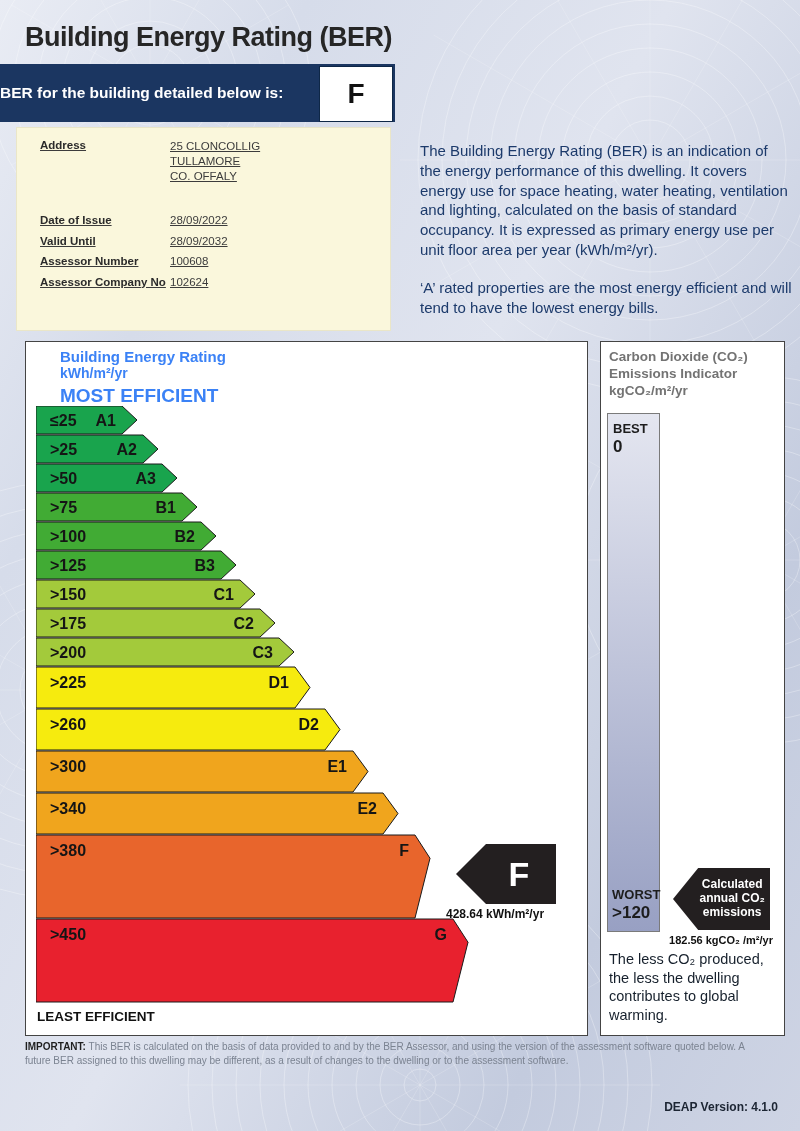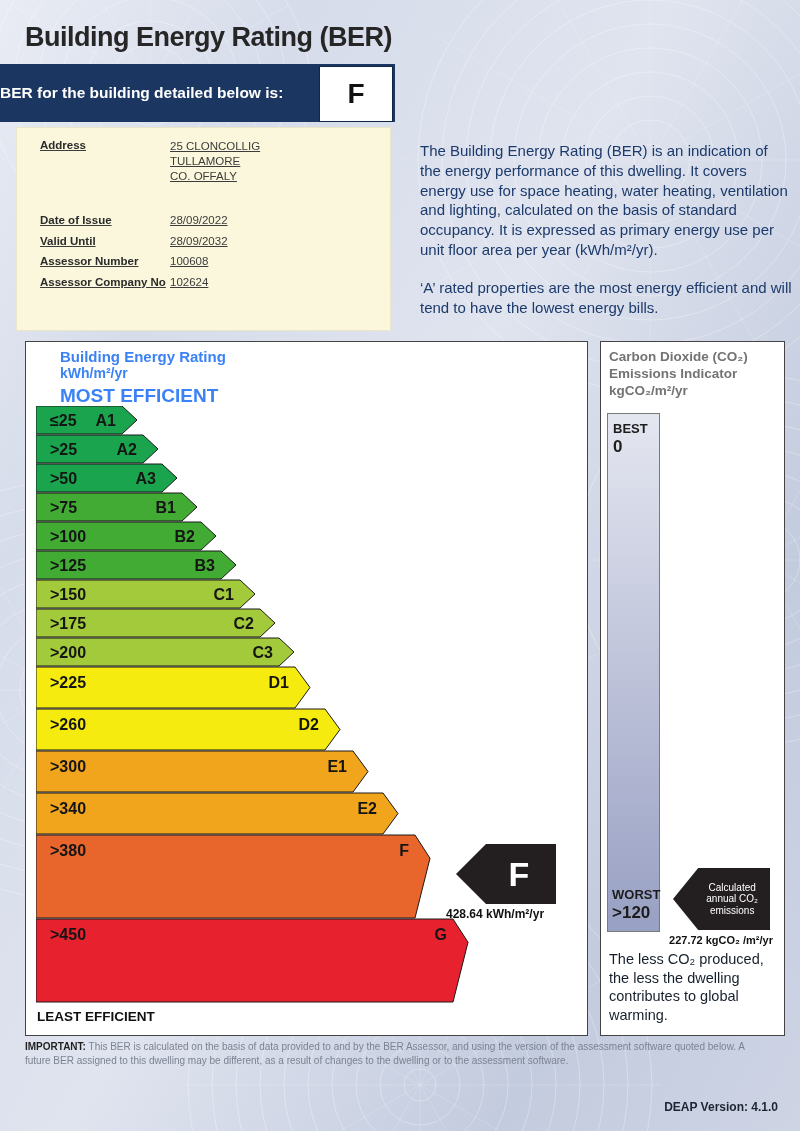--- a/index.html
+++ b/index.html
@@ -47,21 +47,21 @@
   
   .co2-panel { left:600px; top:341px; width:185px; height:695px; background:#ffffff; border:1px solid #444444; box-sizing:border-box; }
   .co2-head { position:absolute; left:8px; top:7px; color:#737373; font-size:13.5px; font-weight:bold; line-height:1.25; }
   .co2-scale { position:absolute; left:6px; top:71px; width:53px; height:519px; background:linear-gradient(#e4e6f0,#98a0c3); border:1px solid #7a7a7a; box-sizing:border-box; }
   .co2-best-label { position:absolute; left:12px; top:79px; font-size:13px; font-weight:bold; color:#1d1d1d; }
   .co2-best-value { position:absolute; left:12px; top:95px; font-size:17px; font-weight:bold; color:#1d1d1d; }
   .co2-worst-label { position:absolute; left:11px; top:545px; font-size:13px; font-weight:bold; color:#1d1d1d; }
   .co2-worst-value { position:absolute; left:11px; top:561px; font-size:17px; font-weight:bold; color:#1d1d1d; }
   .co2-arrow { position:absolute; left:72px; top:526px; width:97px; height:62px; background:#231f20;
     clip-path:polygon(0% 50%,26% 0%,100% 0%,100% 100%,26% 100%); display:flex; align-items:center; }
-  .co2-arrow .txt { width:100%; padding-left:22%; box-sizing:border-box; text-align:center; color:#ffffff; font-size:10px; font-weight:normal; line-height:1.15; }
+  .co2-arrow .txt { width:100%; padding-left:22%; box-sizing:border-box; text-align:center; color:#ffffff; font-size:12px; font-weight:bold; line-height:1.15; }
   .co2-value { position:absolute; left:58px; top:592px; width:124px; text-align:center; font-size:11px; font-weight:bold; color:#111111; }
   .co2-note { position:absolute; left:8px; top:608px; width:172px; font-size:14.5px; color:#16202c; line-height:1.28; }
 
   
   .footer-text { left:25px; top:1040px; width:742px; font-size:10px; line-height:1.35; color:#7b8391; }
   .footer-text .imp { font-weight:bold; color:#1f1f1f; }
   .version { right:22px; top:1100px; font-size:12px; font-weight:bold; color:#1c2533; position:absolute; z-index:1; }
 </style>
 </head>
 <body>
@@ -327,21 +327,21 @@
     <div class="co2-best-value">0</div>
     <div class="co2-worst-label">WORST</div>
     <div class="co2-worst-value">&gt;120</div>
     <div class="co2-arrow">
       <div class="txt">
         <div>Calculated</div>
         <div>annual CO₂</div>
         <div>emissions</div>
       </div>
     </div>
-    <div class="co2-value">227.72 kgCO₂ /m²/yr</div>
+    <div class="co2-value">182.56 kgCO₂ /m²/yr</div>
     <div class="co2-note">The less CO₂ produced, the less the dwelling contributes to global warming.</div>
   </div>
 
   <div class="layer footer-text">
     <span class="imp">IMPORTANT:</span><span> This BER is calculated on the basis of data provided to and by the BER Assessor, and using the version of the assessment software quoted below.  A future BER assigned to this dwelling may be different, as a result of changes to the dwelling or to the assessment software.</span>
   </div>
   <div class="version">DEAP Version: 4.1.0</div>
 
 </div>
 

